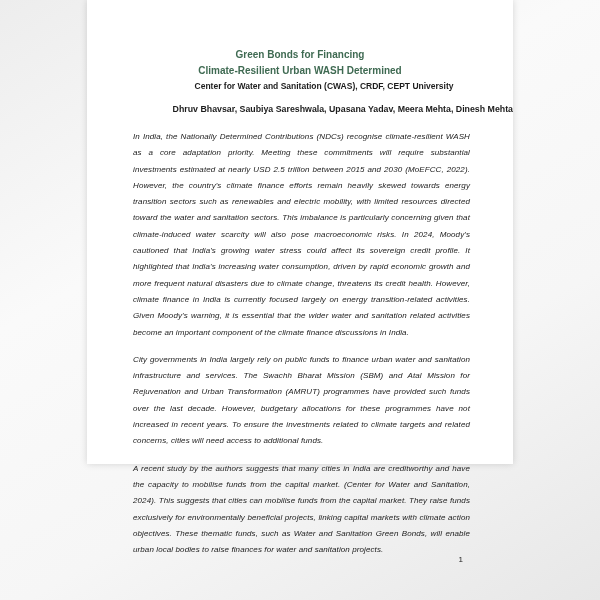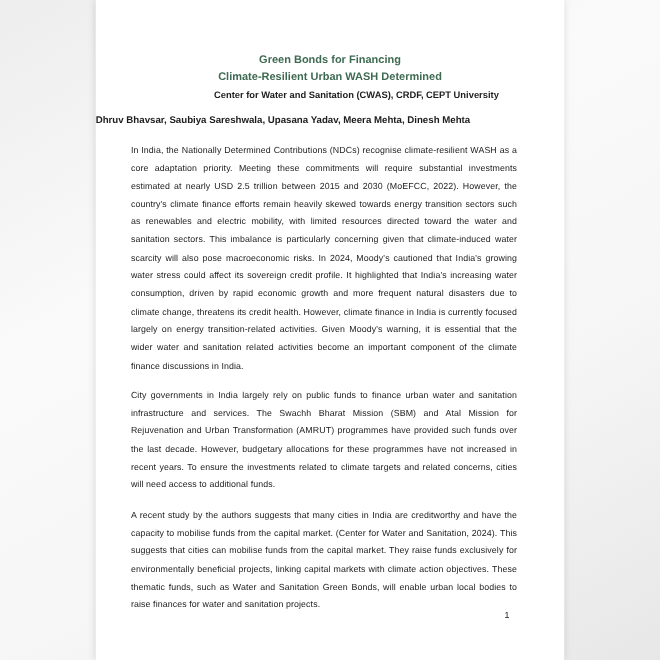--- a/index.html
+++ b/index.html
@@ -14,21 +14,21 @@
     width: 600px;
     height: 600px;
     overflow: hidden;
     background: linear-gradient(150deg, #ededed 0%, #fafafa 35%, #f6f6f6 65%, #e7e7e7 100%);
   }
   .page {
     position: absolute;
     left: 87px;
     top: 0;
     width: 426px;
-    height: 600px;
+    height: 464px;
     background: #ffffff;
     box-shadow: 0 0 7px rgba(0,0,0,0.15);
   }
   .title-block {
     padding-top: 47px;
     text-align: center;
   }
   .title-line {
     font-size: 10px;
     font-weight: bold;
@@ -41,24 +41,25 @@
     line-height: 14px;
     color: #1c1c1c;
     margin-left: 48px;
   }
   .authors-line {
     margin-top: 9px;
     font-size: 8.8px;
     font-weight: bold;
     line-height: 14px;
     color: #1c1c1c;
-    text-align: left;
+    text-align: right;
   }
   .body-text {
-    margin: 13px 43px 0 32px;
+    margin: 13px 43px 0 46px;
+    font-style: italic;
   }
   .body-text p {
     margin: 0 0 11px 0;
     font-size: 8px;
     line-height: 16.3px;
     text-align: justify;
     color: #212121;
     letter-spacing: 0.1px;
   }
   .page-number {

